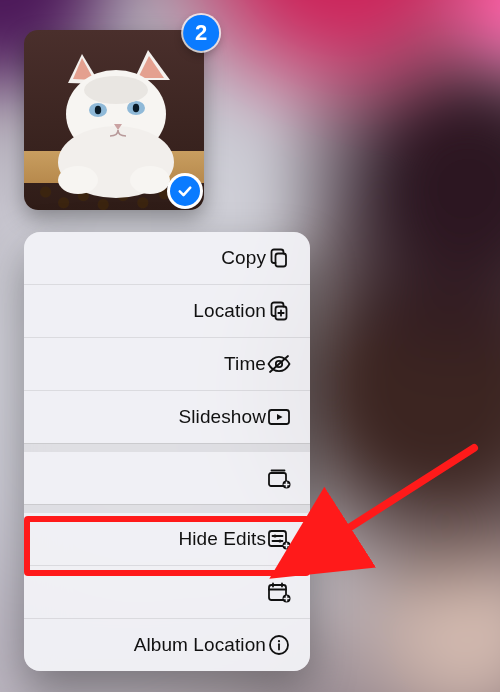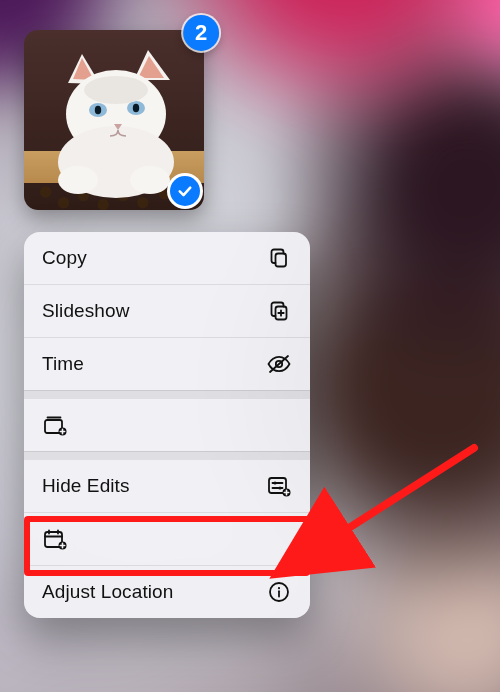--- a/index.html
+++ b/index.html
@@ -117,21 +117,21 @@
     width: 286px;
     border-radius: 16px;
     overflow: hidden;
     background: rgba(242,242,246,0.94);
     backdrop-filter: blur(20px);
     box-shadow: 0 20px 45px rgba(0,0,0,.35);
   }
   .menu .item {
     display: flex;
     align-items: center;
-    justify-content: space-between;
+    justify-content: flex-end;
     height: 52px;
     padding: 0 18px;
     font-size: 19px;
     letter-spacing: .1px;
     color: #111;
     cursor: default;
   }
   .menu .item + .item {
     border-top: 1px solid rgba(0,0,0,0.09);
   }
@@ -205,41 +205,50 @@
     <span>Copy</span>
     <span class="icon">
       <svg width="24" height="24" viewBox="0 0 24 24" fill="none" stroke="#111" stroke-width="1.8" stroke-linejoin="round" stroke-linecap="round">
         <rect x="8.5" y="7.5" width="10.5" height="13" rx="2.5"></rect>
         <path d="M8.5 17 H7 a2.5 2.5 0 0 1 -2.5 -2.5 V6 A2.5 2.5 0 0 1 7 3.5 h7 A2.5 2.5 0 0 1 16.5 6 v1.5"></path>
       </svg>
     </span>
   </div>
 
   <div class="item">
-    <span>Slideshow</span>
+    <span>Location</span>
     <span class="icon">
       <svg width="24" height="24" viewBox="0 0 24 24" fill="none" stroke="#111" stroke-width="1.8" stroke-linejoin="round" stroke-linecap="round">
         <rect x="8.5" y="7.5" width="11" height="13" rx="2.5"></rect>
         <path d="M8.5 17 H7 a2.5 2.5 0 0 1 -2.5 -2.5 V6 A2.5 2.5 0 0 1 7 3.5 h7 A2.5 2.5 0 0 1 16.5 6 v1.5"></path>
         <path d="M14 11.3 V16.7 M11.3 14 H16.7"></path>
       </svg>
     </span>
   </div>
 
   <div class="item">
     <span>Time</span>
     <span class="icon">
       <svg width="26" height="24" viewBox="0 0 26 24" fill="none" stroke="#111" stroke-width="1.8" stroke-linejoin="round" stroke-linecap="round">
         <path d="M2.5 12 C5.5 6.5 9 4.8 13 4.8 C17 4.8 20.5 6.5 23.5 12 C20.5 17.5 17 19.2 13 19.2 C9 19.2 5.5 17.5 2.5 12 Z"></path>
         <circle cx="13" cy="12" r="3.2"></circle>
         <path d="M4 20 L22 4"></path>
       </svg>
     </span>
   </div>
 
+  <div class="item">
+    <span>Slideshow</span>
+    <span class="icon">
+      <svg width="26" height="24" viewBox="0 0 26 24" fill="none" stroke="#111" stroke-width="1.8" stroke-linejoin="round">
+        <rect x="3" y="5" width="20" height="14" rx="2.5"></rect>
+        <path d="M11 9 L16.5 12 L11 15 Z" fill="#111" stroke="none"></path>
+      </svg>
+    </span>
+  </div>
 
   <div class="gap"></div>
 
   <div class="item">
     <span class="icon">
       <svg width="26" height="24" viewBox="0 0 26 24" fill="none" stroke="#111" stroke-width="1.8" stroke-linejoin="round" stroke-linecap="round">
         <rect x="3" y="7" width="17" height="13" rx="2"></rect>
         <path d="M5.5 4.5 H18.5"></path>
         <circle cx="20.5" cy="18.5" r="4" fill="#111" stroke="none"></circle>
         <path d="M20.5 16.3 V20.7 M18.3 18.5 H22.7" stroke="#f2f2f6" stroke-width="1.6"></path>
@@ -270,21 +279,21 @@
         <rect x="3" y="5" width="17" height="15" rx="2.5"></rect>
         <path d="M3 9.5 H20"></path>
         <path d="M7 3.5 V6.5 M16 3.5 V6.5"></path>
         <circle cx="20.5" cy="18.5" r="4" fill="#111" stroke="none"></circle>
         <path d="M20.5 16.3 V20.7 M18.3 18.5 H22.7" stroke="#f2f2f6" stroke-width="1.6"></path>
       </svg>
     </span>
   </div>
 
   <div class="item">
-    <span>Adjust Location</span>
+    <span>Album Location</span>
     <span class="icon">
       <svg width="24" height="24" viewBox="0 0 24 24" fill="none" stroke="#111" stroke-width="1.8" stroke-linejoin="round" stroke-linecap="round">
         <circle cx="12" cy="12" r="9"></circle>
         <circle cx="12" cy="8.2" r="1.1" fill="#111" stroke="none"></circle>
         <path d="M12 11.2 V16.5"></path>
       </svg>
     </span>
   </div>
 
 </div>

